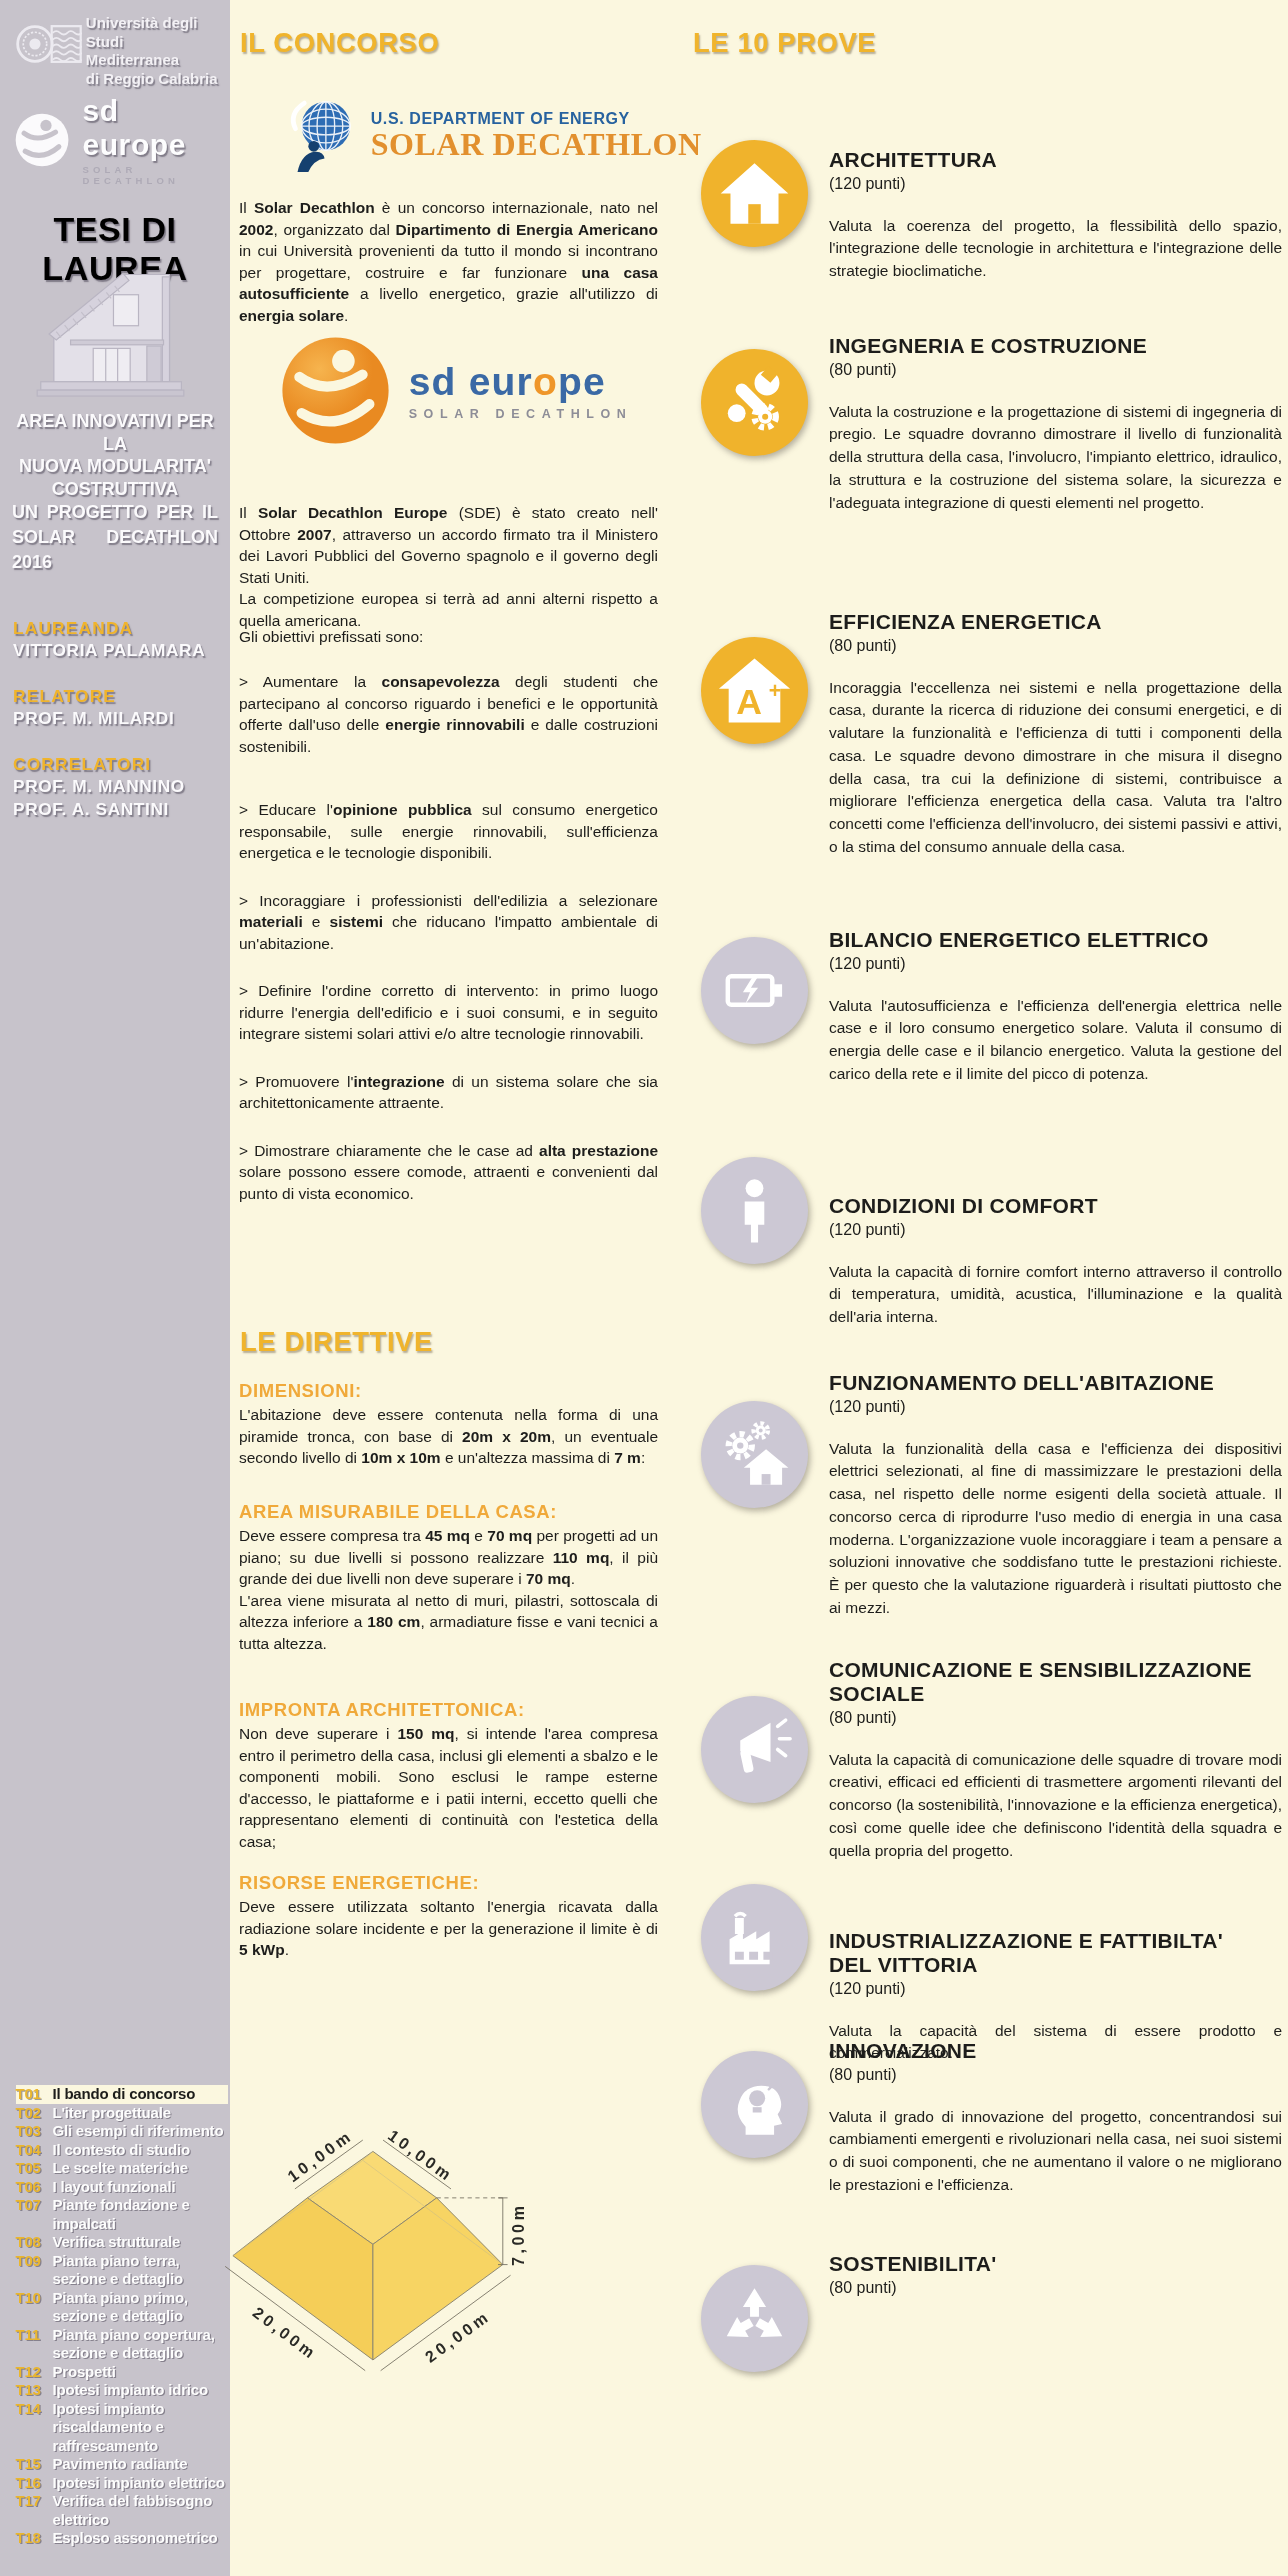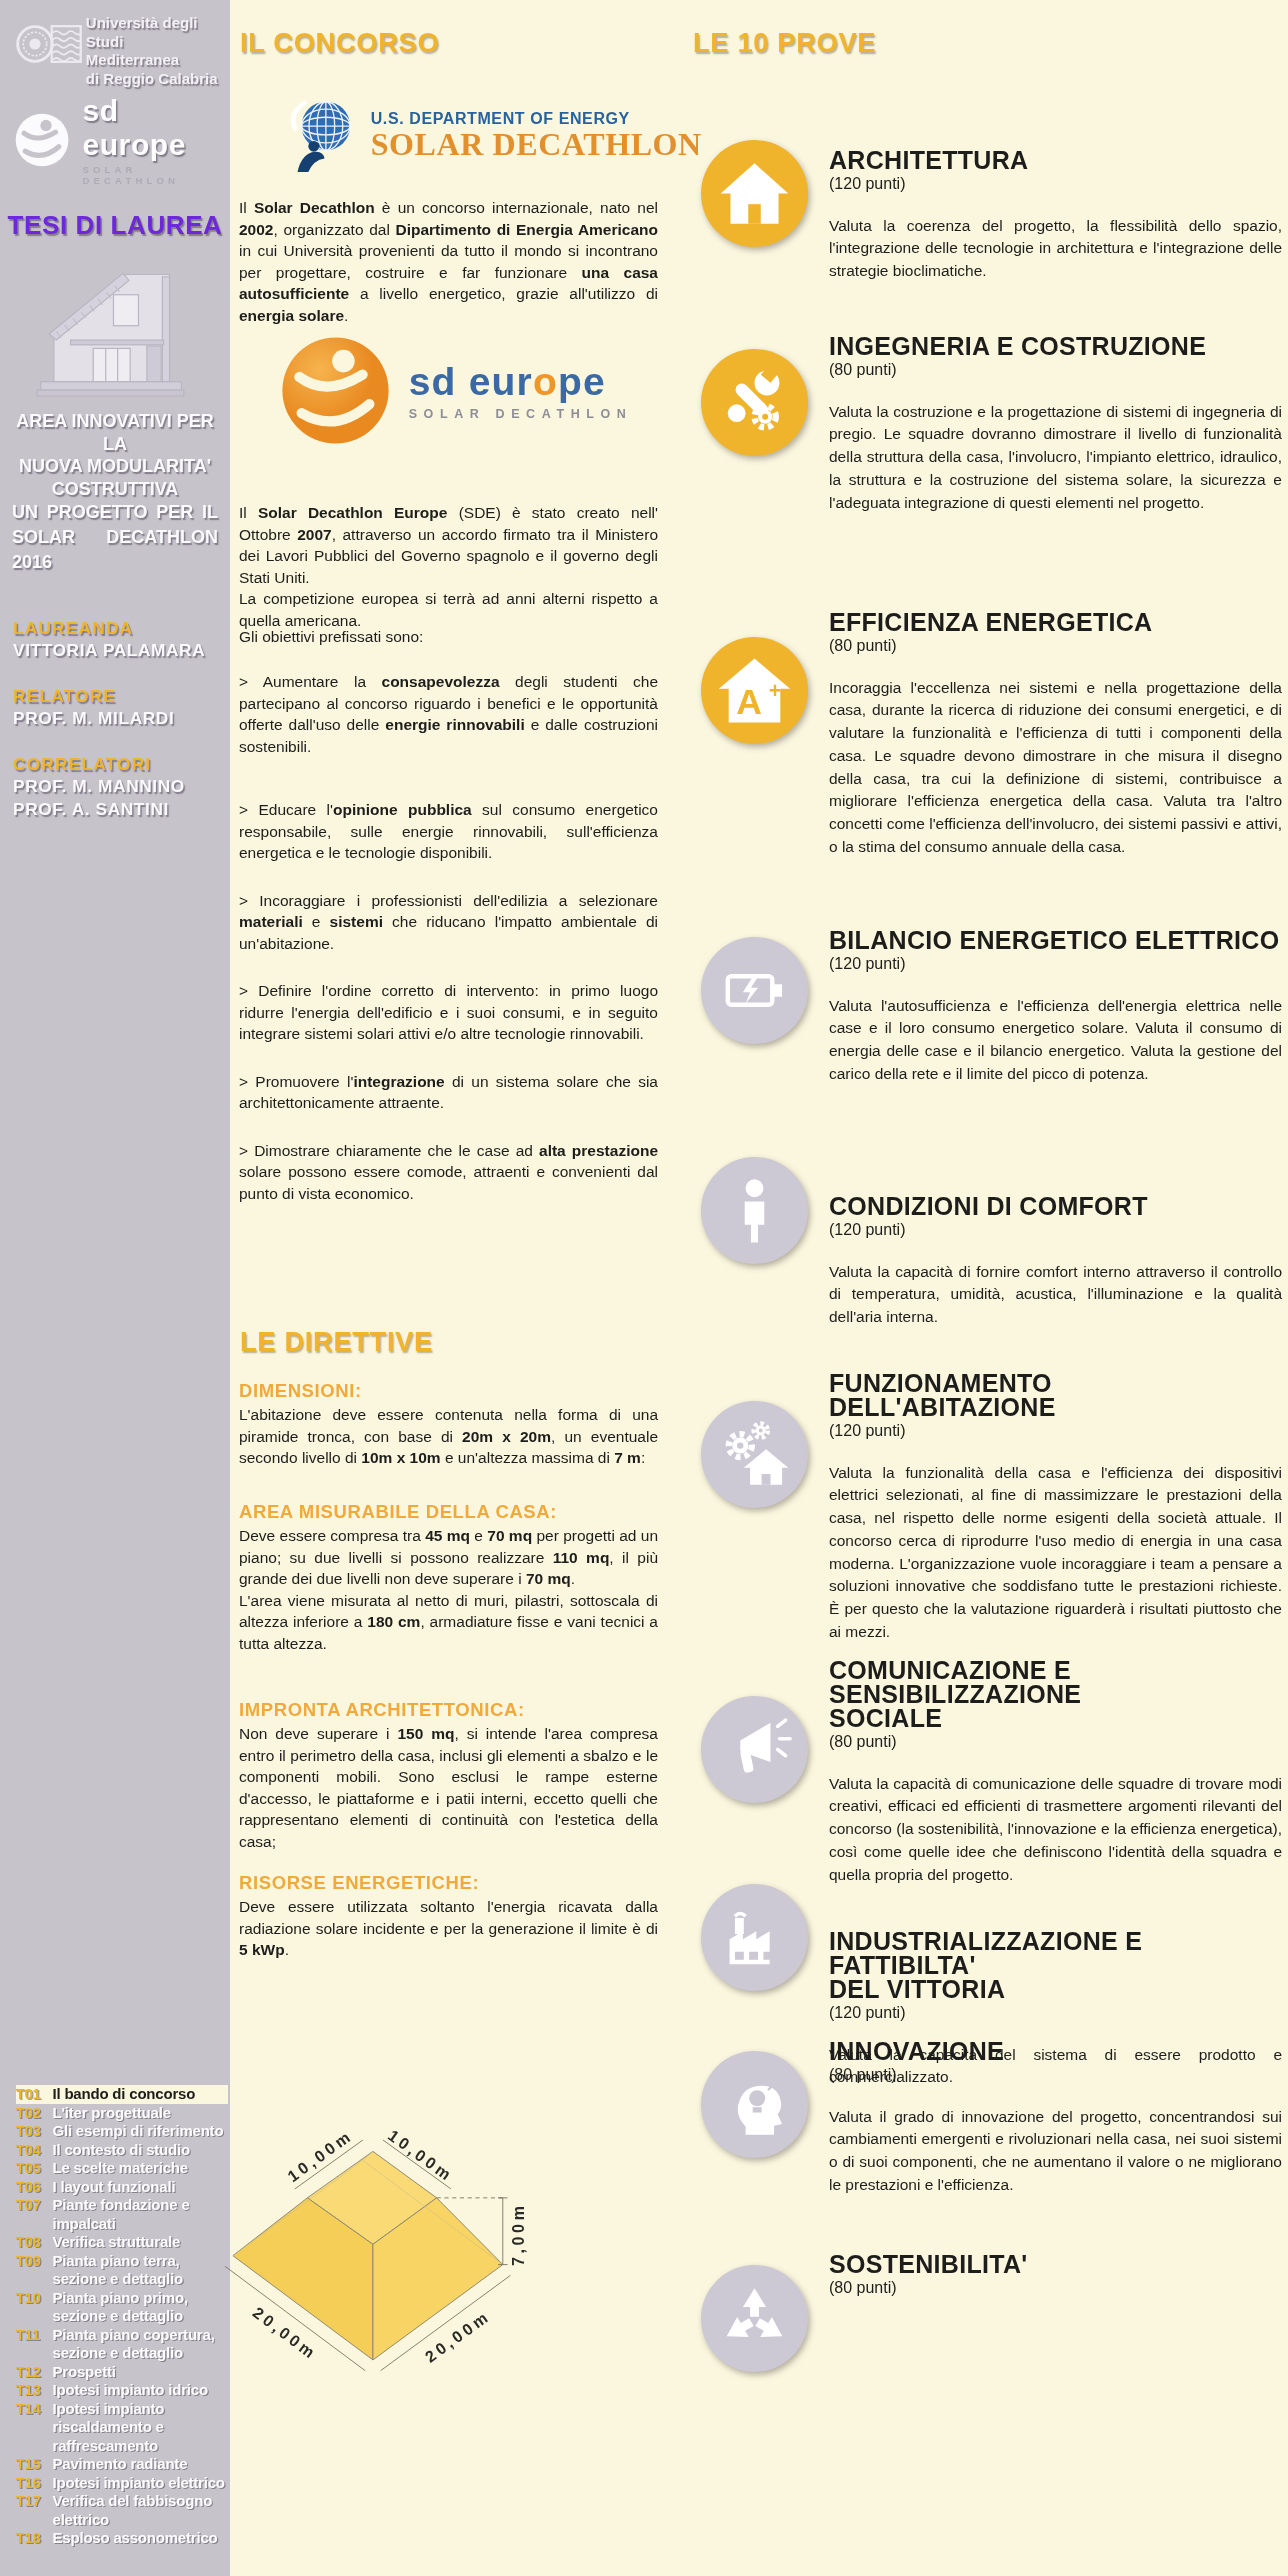--- a/index.html
+++ b/index.html
@@ -6,21 +6,21 @@
   body{width:1288px;height:2576px;position:relative;background:#fbf7df;
        font-family:"Liberation Sans","DejaVu Sans",sans-serif;color:#1d1d1b;overflow:hidden;
        font-stretch:condensed;}
   .abs{position:absolute}
   
   .sidebar{position:absolute;left:0;top:0;width:230px;height:2576px;background:#c7c3cb}
   .sb-shadow{text-shadow:1.5px 1.5px 1.2px rgba(70,64,80,.55)}
   .univ-text{font-size:15px;line-height:18.5px;font-weight:bold;color:#f3f1f5}
   .sdside-name{font-size:30px;font-weight:bold;color:#fdfdfe;letter-spacing:0.6px}
   .sdside-sub{font-size:9.5px;letter-spacing:4.2px;color:#aeaab6;font-weight:bold;margin-top:2.4px}
-  .thesis{font-size:26px;font-weight:bold;color:#6d28d9;letter-spacing:0.6px;text-align:center;width:230px}
+  .thesis{font-size:34px;font-weight:bold;color:#000000;letter-spacing:0.6px;text-align:center;width:230px}
   .sb-title{font-size:18px;line-height:22.7px;font-weight:bold;color:#fbfafc;text-align:center;width:218px;left:6px;white-space:pre-line}
   .sb-just{font-size:18px;line-height:25px;font-weight:bold;color:#fbfafc;width:206px;left:12px;
            white-space:pre-line;text-align:justify;-moz-text-align-last:justify;text-align-last:justify}
   .sb-label{font-size:17.3px;font-weight:bold;color:#f0b42c;letter-spacing:1.2px}
   .sb-name{font-size:17.3px;font-weight:bold;color:#fbfafc;letter-spacing:0.6px;line-height:23px}
   .tavole{position:absolute;left:15.5px;top:2085px;width:212px;font-size:15px;line-height:18.5px;letter-spacing:-0.2px}
   .trow{display:grid;grid-template-columns:37px 1fr;column-gap:0}
   .tcode{color:#eab62e;font-weight:bold;text-shadow:1.2px 1.2px 0.6px rgba(70,64,80,.5)}
   .tlabel{color:#fdfdfd;font-weight:bold;text-shadow:1.2px 1.2px 0.6px rgba(70,64,80,.5)}
   .trow.active{background:#fbf7df}
@@ -33,21 +33,21 @@
   .bd{font-weight:bold}
   .dir-label{font-size:18.5px;font-weight:bold;color:#f0a93a;letter-spacing:0.6px}
   
   .picon{position:absolute;width:107px;height:107px;border-radius:50%;
          display:flex;align-items:center;justify-content:center;
          filter:drop-shadow(2.4px 3px 3px rgba(90,84,75,.45))}
   .picon.y{background:#f0b32c}
   .picon.g{background:#ccc8d4}
   .picon svg{width:89px;height:89px}
   .ptxt{position:absolute;left:829px;width:453px}
-  .ptxt h3{margin:0;font-size:25px;line-height:24px;font-weight:bold;white-space:pre-line;letter-spacing:0.3px}
+  .ptxt h3{margin:0;font-size:21px;line-height:24px;font-weight:bold;white-space:pre-line;letter-spacing:0.3px}
   .punti{font-size:16px;line-height:21.5px;margin-top:1.2px}
   .ptxt p{margin:20px 0 0 0;font-size:15.5px;line-height:22.7px;text-align:justify}
   
   .doe{display:flex;align-items:center;gap:10.7px}
   .doe-l1{font-size:16px;font-weight:bold;color:#27629f;letter-spacing:0.6px}
   .doe-l2{font-family:"Liberation Serif","DejaVu Serif",serif;font-size:32px;font-weight:bold;color:#e2902e;letter-spacing:0.6px;line-height:33px}
   .sde{display:flex;align-items:center;gap:16.7px}
   .sde-name{font-size:39px;font-weight:bold;color:#3a69a5;letter-spacing:1.2px}
   .sde-name .o{color:#ef9629}
   .sde-sub{font-size:12.5px;letter-spacing:6.6px;color:#8d8d97;font-weight:bold;margin-top:3.6px}

